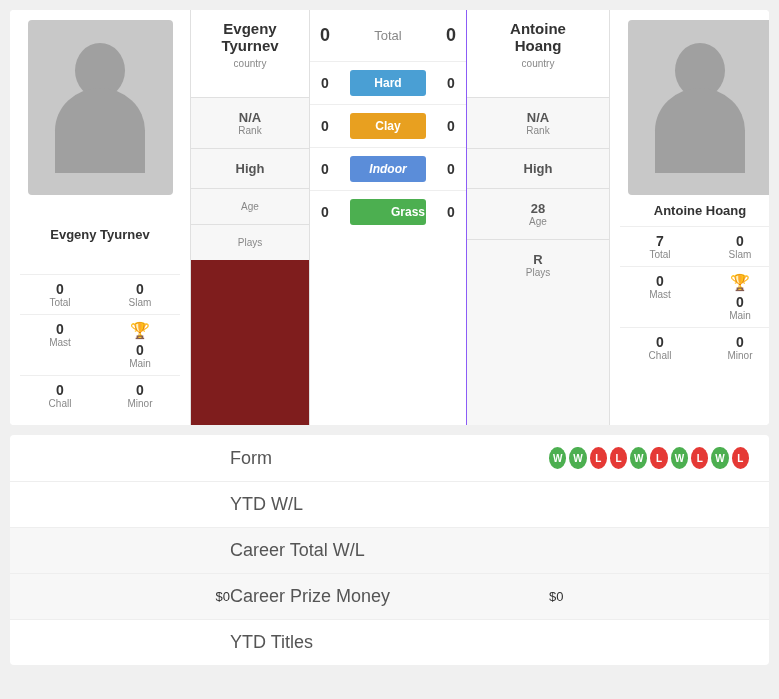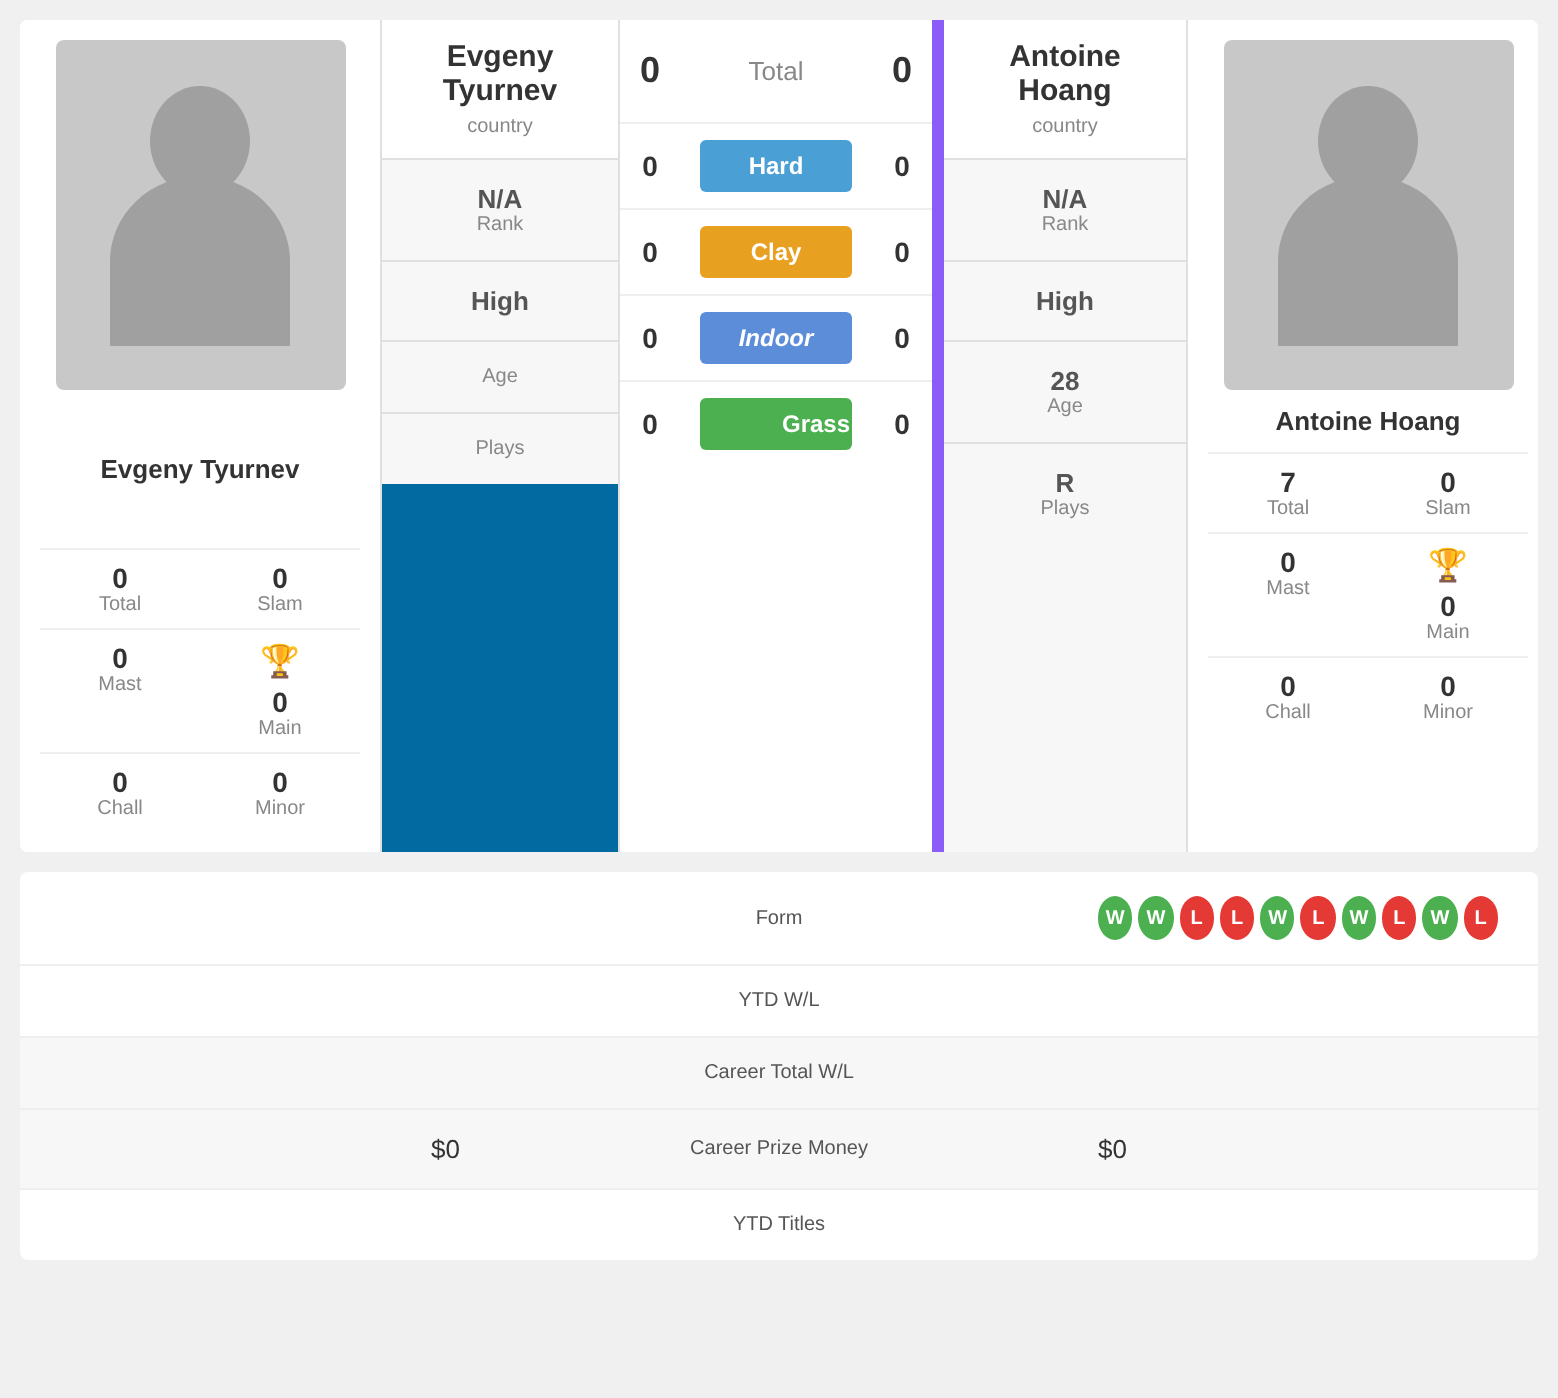--- a/index.html
+++ b/index.html
@@ -116,21 +116,21 @@
       color: #f0c040;
       font-size: 16px;
       display: inline-block;
       margin-bottom: 2px;
     }
 
     
     .middle-left-info {
       width: 120px;
       flex-shrink: 0;
-      background: #0369a1;
+      background: #7f1d1d;
       border-left: 1px solid #e0e0e0;
       border-right: 1px solid #e0e0e0;
       display: flex;
       flex-direction: column;
     }
 
     .player-header-info {
       padding: 10px;
       text-align: center;
       background: #fff;
@@ -139,21 +139,21 @@
     .player-full-name {
       font-size: 15px;
       font-weight: bold;
       color: #333;
       margin-bottom: 4px;
     }
 
     .country-img {
       font-size: 10px;
       color: #888;
-      margin-bottom: 0;
+      margin-bottom: 18px;
     }
 
     .info-box {
       border-top: 1px solid #e0e0e0;
       padding: 12px 10px;
       text-align: center;
       background: #f7f7f7;
     }
 
     .info-box-value {
@@ -238,24 +238,24 @@
       cursor: pointer;
     }
 
     .surface-hard { background: #4a9fd4; }
     .surface-clay { background: #e8a020; }
     .surface-indoor { background: #5b8dd9; font-style: italic; }
     .surface-grass { background: #4caf50; padding-left: 40px; }
 
     
     .middle-right-info {
-      width: 128px;
+      width: 144px;
       flex-shrink: 0;
       background: #f7f7f7;
-      border-left: 6px solid #8b5cf6;
+      border-left: 1px solid #8b5cf6;
       border-right: 1px solid #e0e0e0;
       display: flex;
       flex-direction: column;
     }
 
     .right-header-info {
       padding: 10px;
       text-align: center;
       background: #fff;
     }
@@ -284,22 +284,21 @@
       padding: 12px 20px;
       border-bottom: 1px solid #eee;
     }
 
     .bottom-row:last-child {
       border-bottom: none;
     }
 
     .bottom-row-label {
       flex: 1;
-      text-align: center;
-      font-size: 10px;
+      font-size: 18px;
       color: #555;
       font-weight: 500;
     }
 
     .bottom-row-left {
       width: 200px;
       text-align: right;
       font-size: 13px;
       color: #333;
     }

